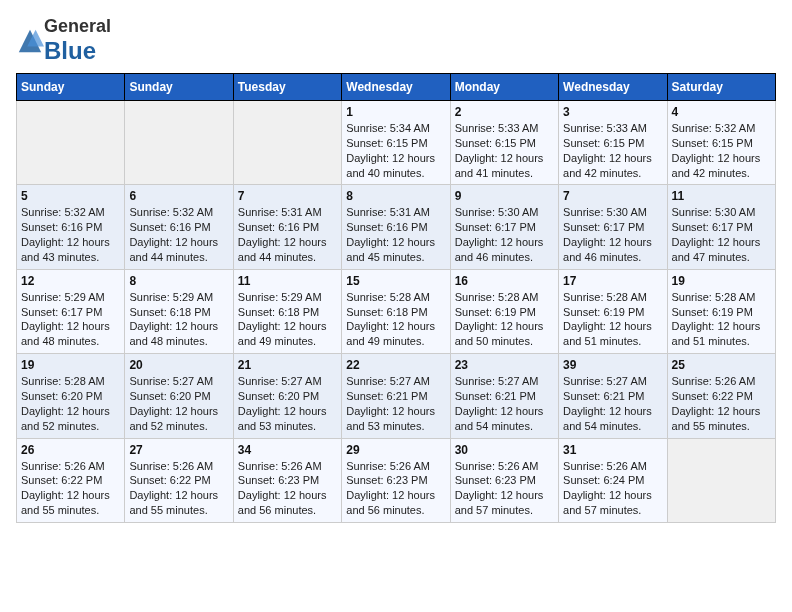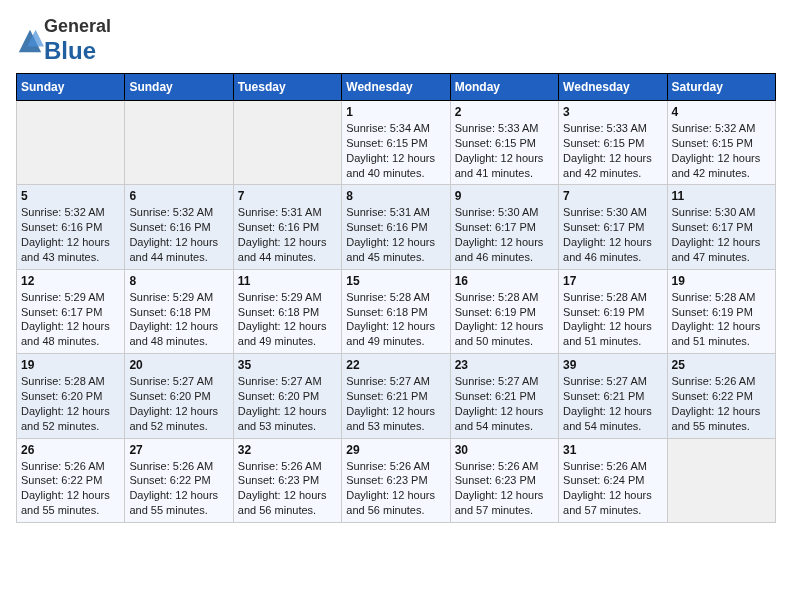--- a/index.html
+++ b/index.html
@@ -252,21 +252,21 @@
 and 52 minutes.</div>
         </td>
         <td>
           <div class="day-number">20</div>
           <div class="day-info" style="white-space: pre-line;">Sunrise: 5:27 AM
 Sunset: 6:20 PM
 Daylight: 12 hours
 and 52 minutes.</div>
         </td>
         <td>
-          <div class="day-number">35</div>
+          <div class="day-number">21</div>
           <div class="day-info" style="white-space: pre-line;">Sunrise: 5:27 AM
 Sunset: 6:20 PM
 Daylight: 12 hours
 and 53 minutes.</div>
         </td>
         <td>
           <div class="day-number">22</div>
           <div class="day-info" style="white-space: pre-line;">Sunrise: 5:27 AM
 Sunset: 6:21 PM
 Daylight: 12 hours
@@ -303,21 +303,21 @@
 and 55 minutes.</div>
         </td>
         <td>
           <div class="day-number">27</div>
           <div class="day-info" style="white-space: pre-line;">Sunrise: 5:26 AM
 Sunset: 6:22 PM
 Daylight: 12 hours
 and 55 minutes.</div>
         </td>
         <td>
-          <div class="day-number">32</div>
+          <div class="day-number">34</div>
           <div class="day-info" style="white-space: pre-line;">Sunrise: 5:26 AM
 Sunset: 6:23 PM
 Daylight: 12 hours
 and 56 minutes.</div>
         </td>
         <td>
           <div class="day-number">29</div>
           <div class="day-info" style="white-space: pre-line;">Sunrise: 5:26 AM
 Sunset: 6:23 PM
 Daylight: 12 hours

